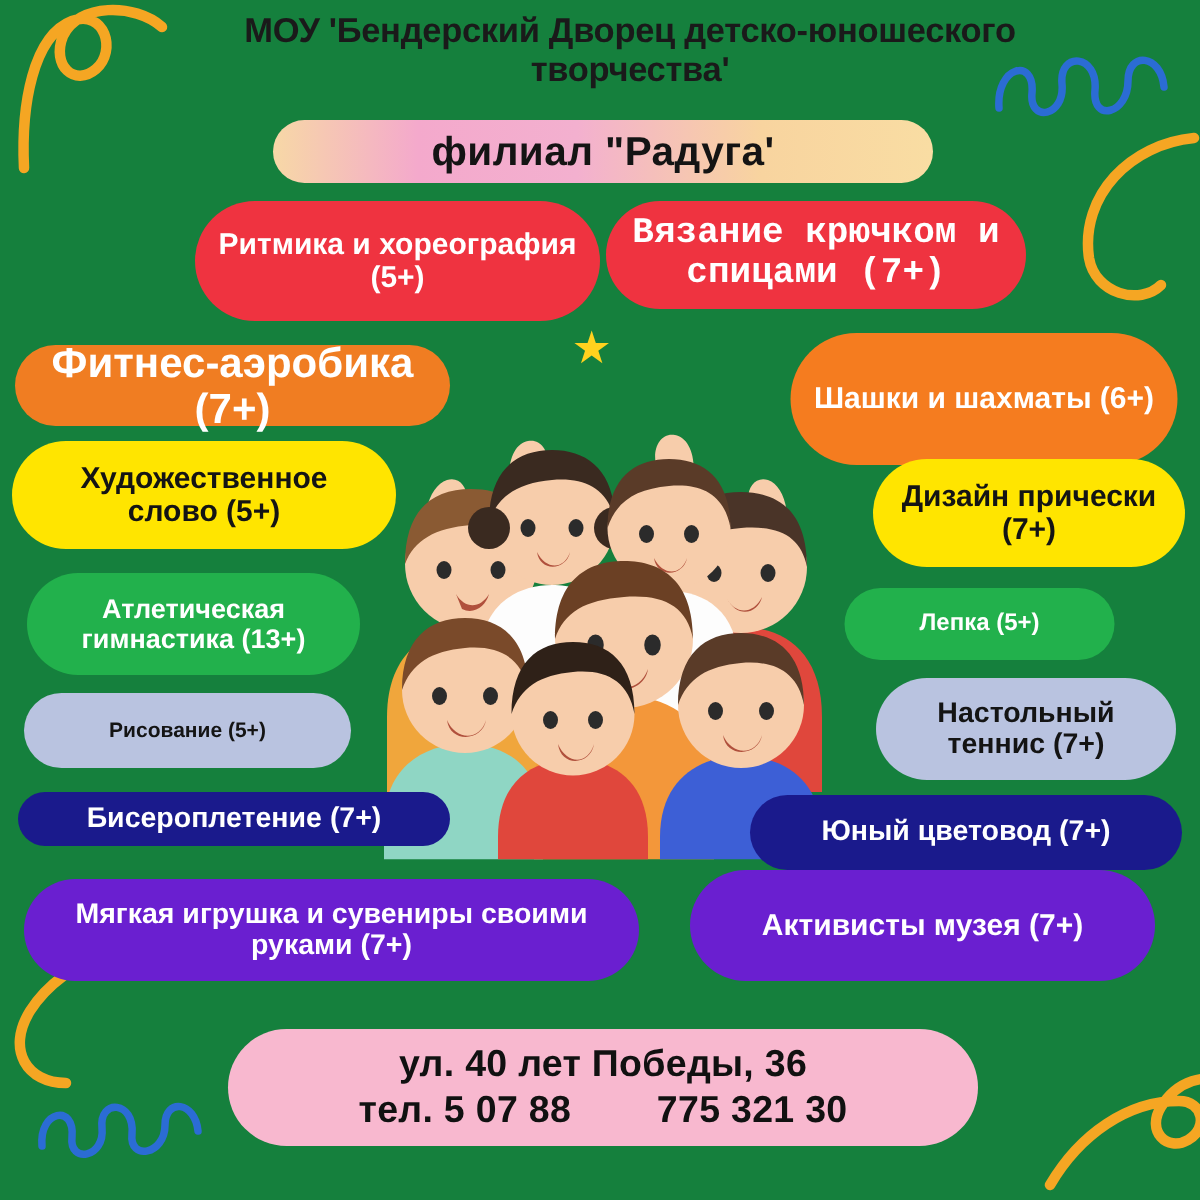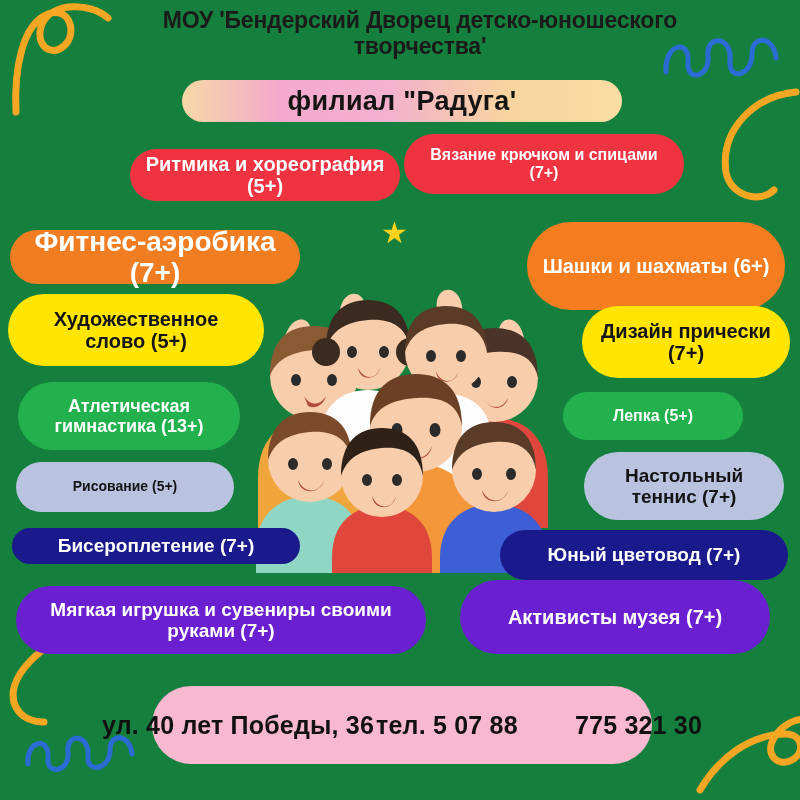--- a/index.html
+++ b/index.html
@@ -100,21 +100,21 @@
   
   .footer {
     position: absolute;
     left: 152px;
     top: 686px;
     width: 500px;
     height: 78px;
     border-radius: 39px;
     background: #f8b8cf;
     display: flex;
-    flex-direction: row;
+    flex-direction: column;
     align-items: center;
     justify-content: center;
     gap: 2px;
   }
   .footer-line {
     font-size: 25px;
     font-weight: 700;
     color: #111;
     letter-spacing: 0.2px;
     white-space: pre;
@@ -251,22 +251,22 @@
         <circle cx="266" cy="242" r="42" fill="#f7cdab"></circle>
         <path d="M224 242 C 224 208, 242 194, 266 194 C 290 194, 308 208, 308 242 C 304 220, 288 212, 266 214 C 244 216, 230 224, 224 242 Z" fill="#5a3b28"></path>
         <ellipse cx="249" cy="246" rx="5" ry="6" fill="#2b2b2b"></ellipse>
         <ellipse cx="283" cy="246" rx="5" ry="6" fill="#2b2b2b"></ellipse>
         <path d="M254 262 C 260 276, 276 276, 280 262 C 278 276, 256 278, 254 262 Z" fill="#b0503c"></path>
       </g>
     </svg>
   </div>
 
   <div id="pill-layer">
-      <div class="pill" style="left: 130px; top: 149px; width: 270px; height: 52px; background: rgb(239, 51, 64); color: rgb(255, 255, 255); font-size: 20px;">Ритмика и хореография (5+)</div>
-      <div class="pill" style="left: 404px; top: 134px; width: 280px; height: 60px; background: rgb(239, 51, 64); color: rgb(255, 255, 255); font-size: 16px;">Вязание крючком и спицами (7+)</div>
+      <div class="pill" style="left: 130px; top: 134px; width: 270px; height: 80px; background: rgb(239, 51, 64); color: rgb(255, 255, 255); font-size: 20px;">Ритмика и хореография (5+)</div>
+      <div class="pill" style="left: 404px; top: 134px; width: 280px; height: 72px; background: rgb(239, 51, 64); color: rgb(255, 255, 255); font-size: 24px; font-family: Liberation Mono, monospace;">Вязание крючком и спицами (7+)</div>
       <div class="pill" style="left: 10px; top: 230px; width: 290px; height: 54px; background: rgb(240, 125, 34); color: rgb(255, 255, 255); font-size: 28px;">Фитнес-аэробика (7+)</div>
       <div class="pill" style="left: 527px; top: 222px; width: 258px; height: 88px; background: rgb(245, 124, 31); color: rgb(255, 255, 255); font-size: 20px;">Шашки и шахматы (6+)</div>
       <div class="pill" style="left: 8px; top: 294px; width: 256px; height: 72px; background: rgb(255, 229, 0); color: rgb(20, 20, 20); font-size: 20px;">Художественное слово (5+)</div>
       <div class="pill" style="left: 582px; top: 306px; width: 208px; height: 72px; background: rgb(255, 229, 0); color: rgb(20, 20, 20); font-size: 20px;">Дизайн прически (7+)</div>
       <div class="pill" style="left: 18px; top: 382px; width: 222px; height: 68px; background: rgb(34, 177, 76); color: rgb(255, 255, 255); font-size: 18px;">Атлетическая гимнастика (13+)</div>
       <div class="pill" style="left: 563px; top: 392px; width: 180px; height: 48px; background: rgb(34, 177, 76); color: rgb(255, 255, 255); font-size: 16px;">Лепка (5+)</div>
       <div class="pill" style="left: 16px; top: 462px; width: 218px; height: 50px; background: rgb(185, 195, 224); color: rgb(20, 20, 20); font-size: 14px;">Рисование (5+)</div>
       <div class="pill" style="left: 584px; top: 452px; width: 200px; height: 68px; background: rgb(185, 195, 224); color: rgb(20, 20, 20); font-size: 19px;">Настольный теннис (7+)</div>
       <div class="pill" style="left: 12px; top: 528px; width: 288px; height: 36px; background: rgb(26, 26, 140); color: rgb(255, 255, 255); font-size: 19px;">Бисероплетение (7+)</div>
       <div class="pill" style="left: 500px; top: 530px; width: 288px; height: 50px; background: rgb(26, 26, 140); color: rgb(255, 255, 255); font-size: 19px;">Юный цветовод (7+)</div>

